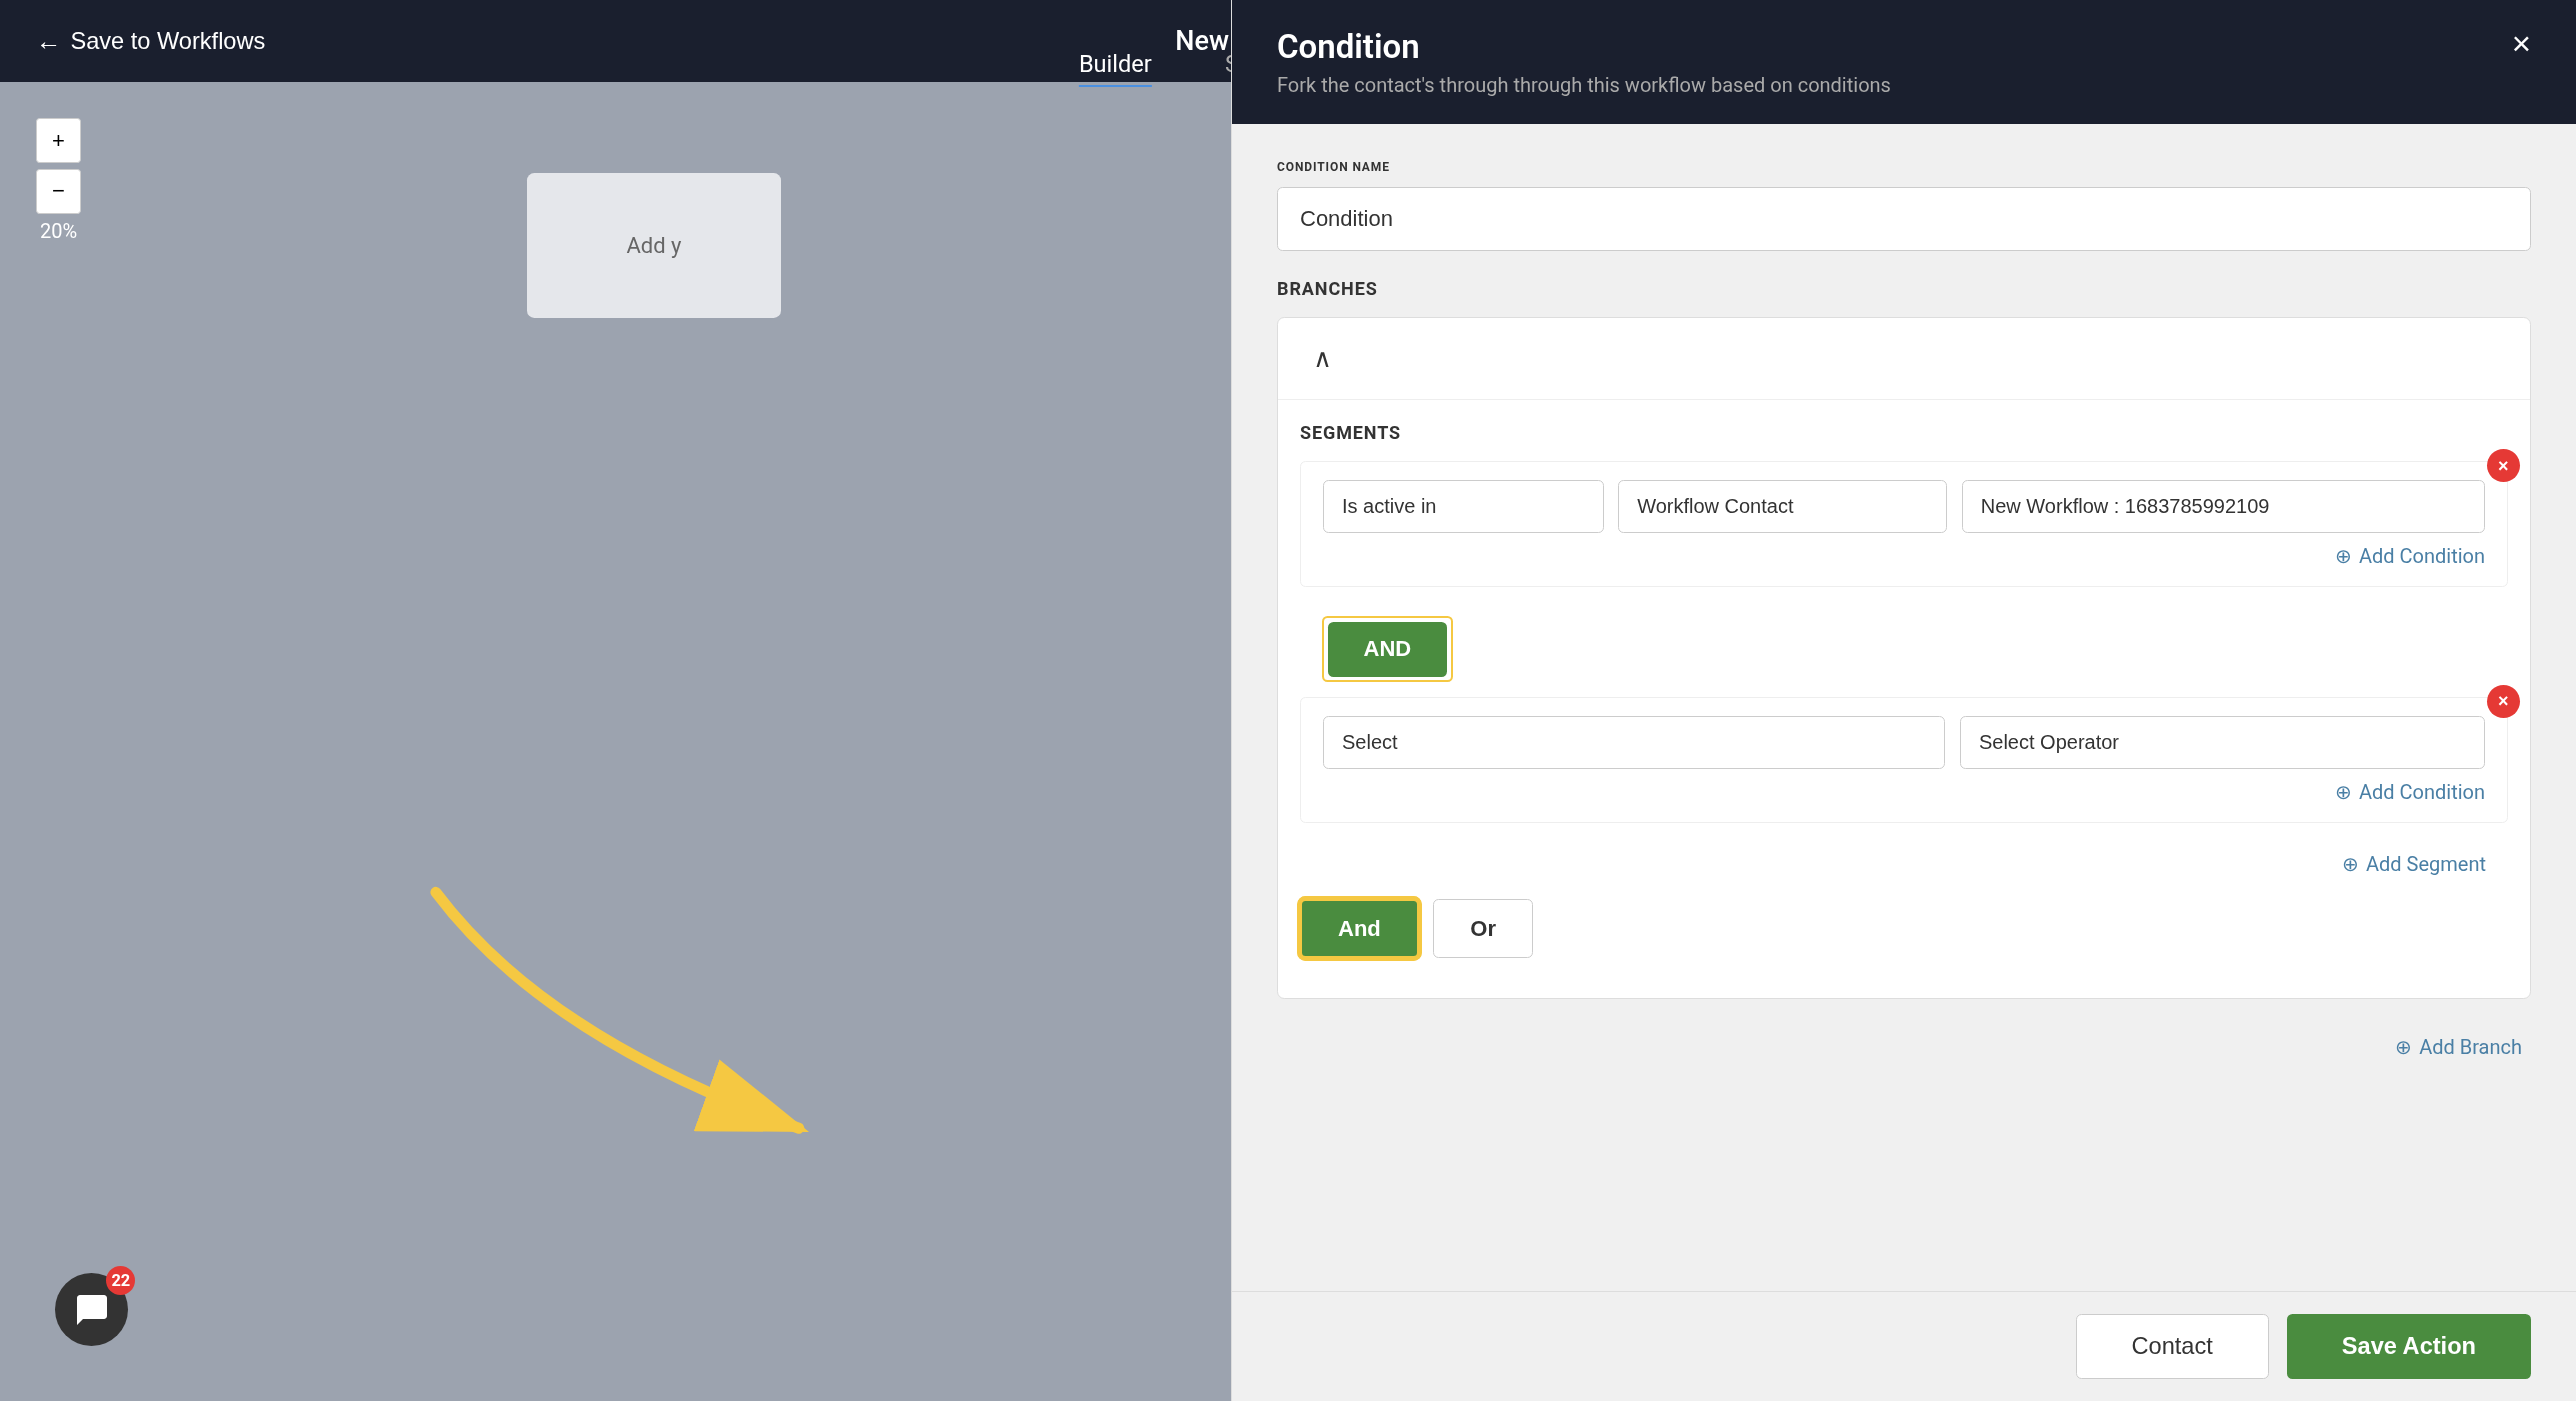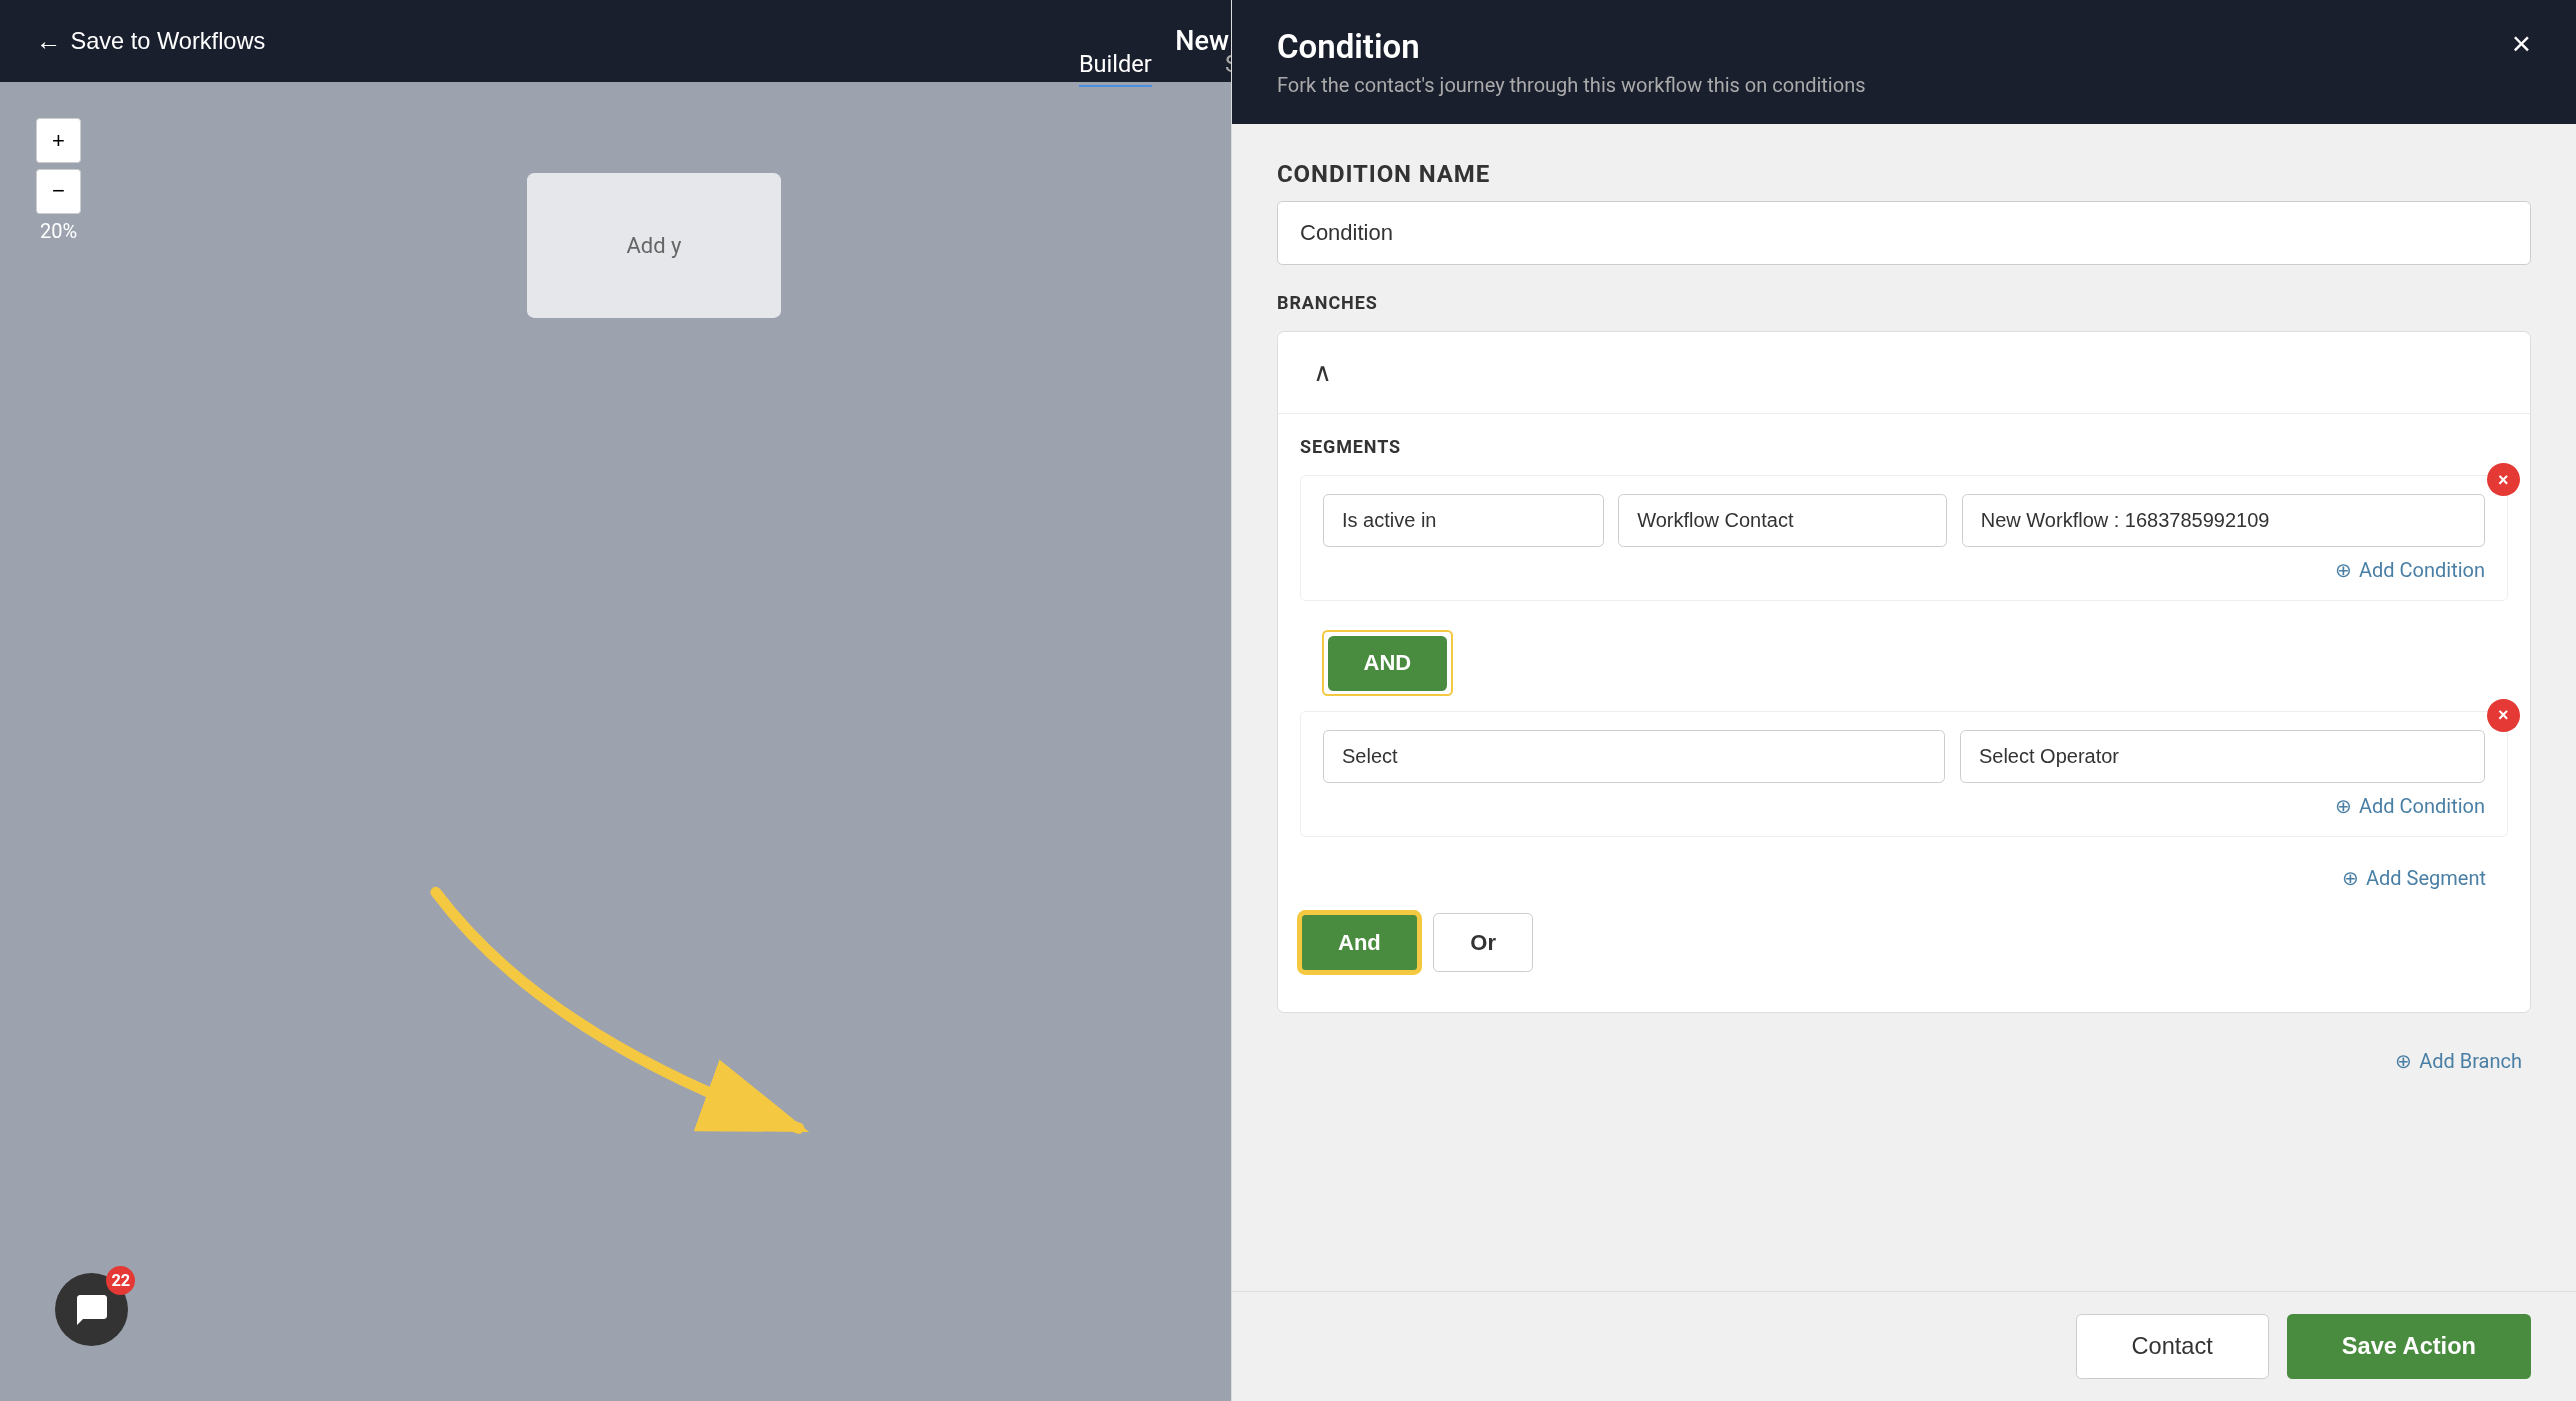--- a/index.html
+++ b/index.html
@@ -78,21 +78,21 @@
       color: white; font-size: 33px; cursor: pointer; background: none; border: none;
       line-height: 1;
     }
 
     
     .modal-body {
       flex: 1; padding: 36px 45px; overflow-y: auto; background: #f0f0f0;
     }
 
     .form-label {
-      font-size: 24px; font-weight: 700; color: #333; letter-spacing: 0.9px;
+      font-size: 12px; font-weight: 700; color: #333; letter-spacing: 0.9px;
       text-transform: uppercase; margin-bottom: 12.7px; display: block;
     }
 
     .form-input {
       width: 100%; padding: 18px 22px; border: 0.9px solid #ccc; border-radius: 5.5px;
       font-size: 22px; background: white; margin-bottom: 27px; color: #333;
     }
 
     .section-label {
       font-size: 18px; font-weight: 700; color: #333; letter-spacing: 0.9px;
@@ -260,21 +260,21 @@
     </defs>
     <path d="M 80 40 Q 200 200 480 300" stroke="#f5c842" stroke-width="12" fill="none" marker-end="url(#arrowhead)" stroke-linecap="round"></path>
   </svg>
 </div>
 
 <div class="modal-overlay">
 
   <div class="modal-header">
     <div class="modal-title-section">
       <div class="modal-title">Condition</div>
-      <div class="modal-subtitle">Fork the contact's journey through this workflow this on conditions</div>
+      <div class="modal-subtitle">Fork the contact's through through this workflow based on conditions</div>
     </div>
     <button class="modal-close">×</button>
   </div>
 
   <div class="modal-body">
     
     <label class="form-label">CONDITION NAME</label>
     <input class="form-input" type="text" value="Condition" style="">
 
     

